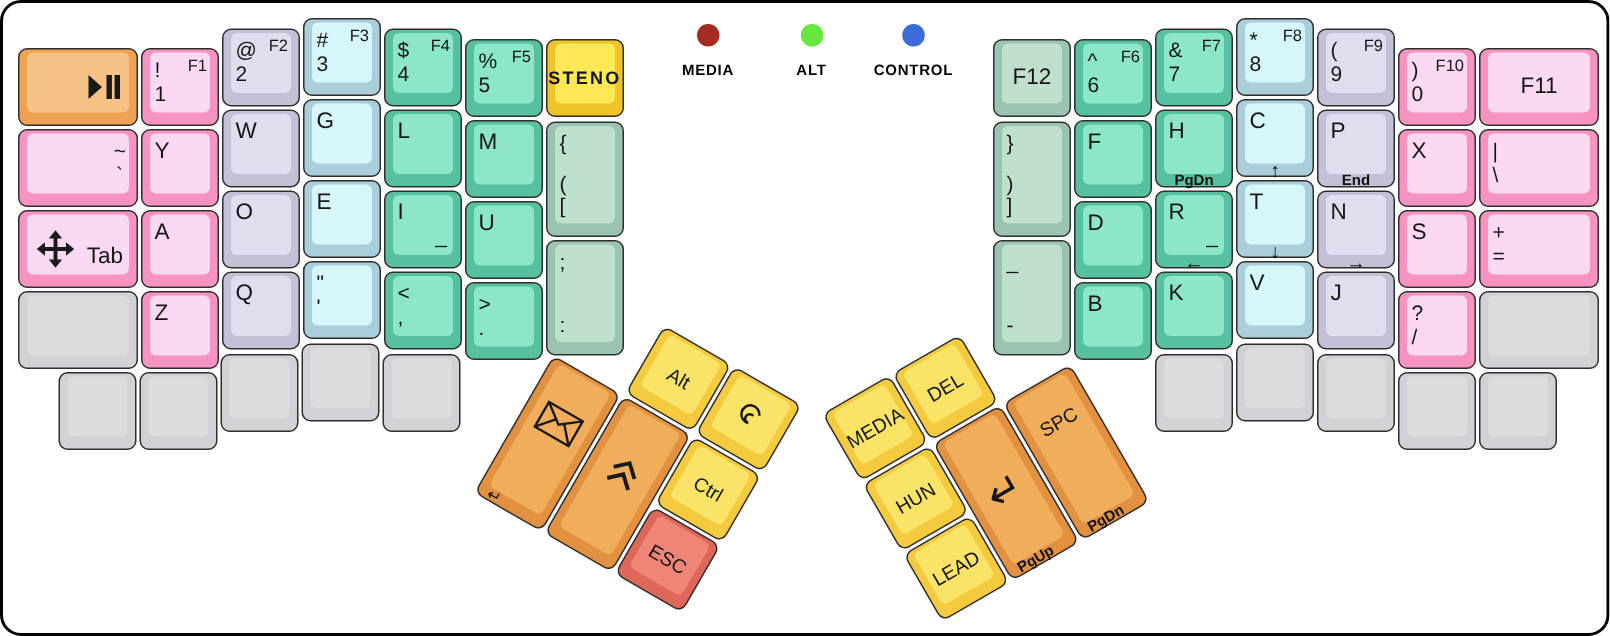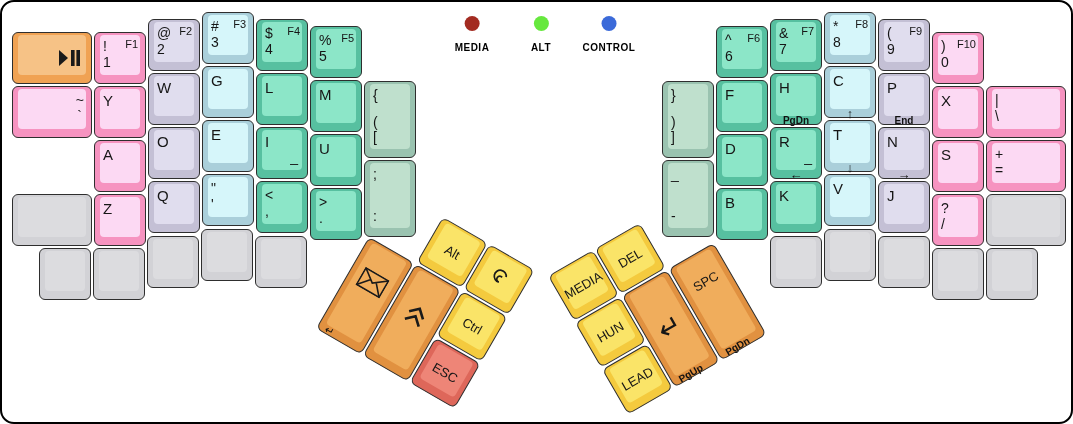--- a/index.html
+++ b/index.html
@@ -121,20 +121,33 @@
             <rect x="13" y="0.5" width="3.6" height="16" fill="#1a1a1a"></rect>
             <rect x="18.4" y="0.5" width="3.6" height="16" fill="#1a1a1a"></rect>
           </svg>
         </span>
       </div>
       <div class="key" style="left: 10px; top: 84px; width: 80px; height: 52px; background: rgb(246, 147, 192);">
         <div class="keytop" style="background: rgb(252, 217, 243);"></div>
         <span class="lg p-rt">~</span>
         <span class="lg p-rm">`</span>
       </div>
+      <div class="key" style="left: 10px; top: 138px; width: 80px; height: 52px; background: rgb(246, 147, 192);">
+        <div class="keytop" style="background: rgb(252, 217, 243);"></div>
+        <span class="lg p-rm s-main">Tab</span>
+        <span class="icon icon-move">
+          <svg width="26" height="26" viewBox="0 0 26 26">
+            <path d="M13 5 V21 M5 13 H21" stroke="#1a1a1a" stroke-width="2.6" fill="none"></path>
+            <polygon points="13,0.5 8.5,6 17.5,6" fill="#1a1a1a"></polygon>
+            <polygon points="13,25.5 8.5,20 17.5,20" fill="#1a1a1a"></polygon>
+            <polygon points="0.5,13 6,8.5 6,17.5" fill="#1a1a1a"></polygon>
+            <polygon points="25.5,13 20,8.5 20,17.5" fill="#1a1a1a"></polygon>
+          </svg>
+        </span>
+      </div>
       <div class="key" style="left: 10px; top: 192px; width: 80px; height: 52px; background: rgb(210, 210, 214);">
         <div class="keytop" style="background: rgb(220, 220, 223);"></div>
       </div>
       <div class="key" style="left: 92px; top: 30px; width: 52px; height: 52px; background: rgb(246, 147, 192);">
         <div class="keytop" style="background: rgb(252, 217, 243);"></div>
         <span class="lg p-lt">!</span>
         <span class="lg p-rt s-f">F1</span>
         <span class="lg p-lm">1</span>
       </div>
       <div class="key" style="left: 92px; top: 84px; width: 52px; height: 52px; background: rgb(246, 147, 192);">
@@ -217,20 +230,24 @@
         <span class="lg p-lt s-main">M</span>
       </div>
       <div class="key" style="left: 308px; top: 132px; width: 52px; height: 52px; background: rgb(87, 192, 160);">
         <div class="keytop" style="background: rgb(140, 230, 200);"></div>
         <span class="lg p-lt s-main">U</span>
       </div>
       <div class="key" style="left: 308px; top: 186px; width: 52px; height: 52px; background: rgb(87, 192, 160);">
         <div class="keytop" style="background: rgb(140, 230, 200);"></div>
         <span class="lg p-lt">&gt;</span>
         <span class="lg p-lm">.</span>
+      </div>
+      <div class="key" style="left: 362px; top: 24px; width: 52px; height: 52px; background: rgb(238, 196, 40);">
+        <div class="keytop" style="background: rgb(252, 233, 85);"></div>
+        <span class="lg p-cm s-steno">STENO</span>
       </div>
       <div class="key" style="left: 362px; top: 79px; width: 52px; height: 77px; background: rgb(154, 195, 176);">
         <div class="keytop" style="background: rgb(191, 224, 205);"></div>
         <span class="lg p-lt">{</span>
         <span class="lg p-lm">(</span>
         <span class="lg p-lb">[</span>
       </div>
       <div class="key" style="left: 362px; top: 158px; width: 52px; height: 77px; background: rgb(154, 195, 176);">
         <div class="keytop" style="background: rgb(191, 224, 205);"></div>
         <span class="lg p-lt">;</span>
@@ -244,20 +261,24 @@
       </div>
       <div class="key" style="left: 145px; top: 234px; width: 52px; height: 52px; background: rgb(210, 210, 214);">
         <div class="keytop" style="background: rgb(220, 220, 223);"></div>
       </div>
       <div class="key" style="left: 199px; top: 227px; width: 52px; height: 52px; background: rgb(210, 210, 214);">
         <div class="keytop" style="background: rgb(220, 220, 223);"></div>
       </div>
       <div class="key" style="left: 253px; top: 234px; width: 52px; height: 52px; background: rgb(210, 210, 214);">
         <div class="keytop" style="background: rgb(220, 220, 223);"></div>
       </div>
+      <div class="key" style="left: 660px; top: 24px; width: 52px; height: 52px; background: rgb(154, 195, 176);">
+        <div class="keytop" style="background: rgb(191, 224, 205);"></div>
+        <span class="lg p-cm">F12</span>
+      </div>
       <div class="key" style="left: 660px; top: 79px; width: 52px; height: 77px; background: rgb(154, 195, 176);">
         <div class="keytop" style="background: rgb(191, 224, 205);"></div>
         <span class="lg p-lt">}</span>
         <span class="lg p-lm">)</span>
         <span class="lg p-lb">]</span>
       </div>
       <div class="key" style="left: 660px; top: 158px; width: 52px; height: 77px; background: rgb(154, 195, 176);">
         <div class="keytop" style="background: rgb(191, 224, 205);"></div>
         <span class="lg p-lt">_</span>
         <span class="lg p-lb">-</span>
@@ -353,20 +374,24 @@
       </div>
       <div class="key" style="left: 930px; top: 138px; width: 52px; height: 52px; background: rgb(246, 147, 192);">
         <div class="keytop" style="background: rgb(252, 217, 243);"></div>
         <span class="lg p-lt s-main">S</span>
       </div>
       <div class="key" style="left: 930px; top: 192px; width: 52px; height: 52px; background: rgb(246, 147, 192);">
         <div class="keytop" style="background: rgb(252, 217, 243);"></div>
         <span class="lg p-lt">?</span>
         <span class="lg p-lm">/</span>
       </div>
+      <div class="key" style="left: 984px; top: 30px; width: 80px; height: 52px; background: rgb(246, 147, 192);">
+        <div class="keytop" style="background: rgb(252, 217, 243);"></div>
+        <span class="lg p-cm">F11</span>
+      </div>
       <div class="key" style="left: 984px; top: 84px; width: 80px; height: 52px; background: rgb(246, 147, 192);">
         <div class="keytop" style="background: rgb(252, 217, 243);"></div>
         <span class="lg p-lt">|</span>
         <span class="lg p-lm">\</span>
       </div>
       <div class="key" style="left: 984px; top: 138px; width: 80px; height: 52px; background: rgb(246, 147, 192);">
         <div class="keytop" style="background: rgb(252, 217, 243);"></div>
         <span class="lg p-lt">+</span>
         <span class="lg p-lm">=</span>
       </div>

